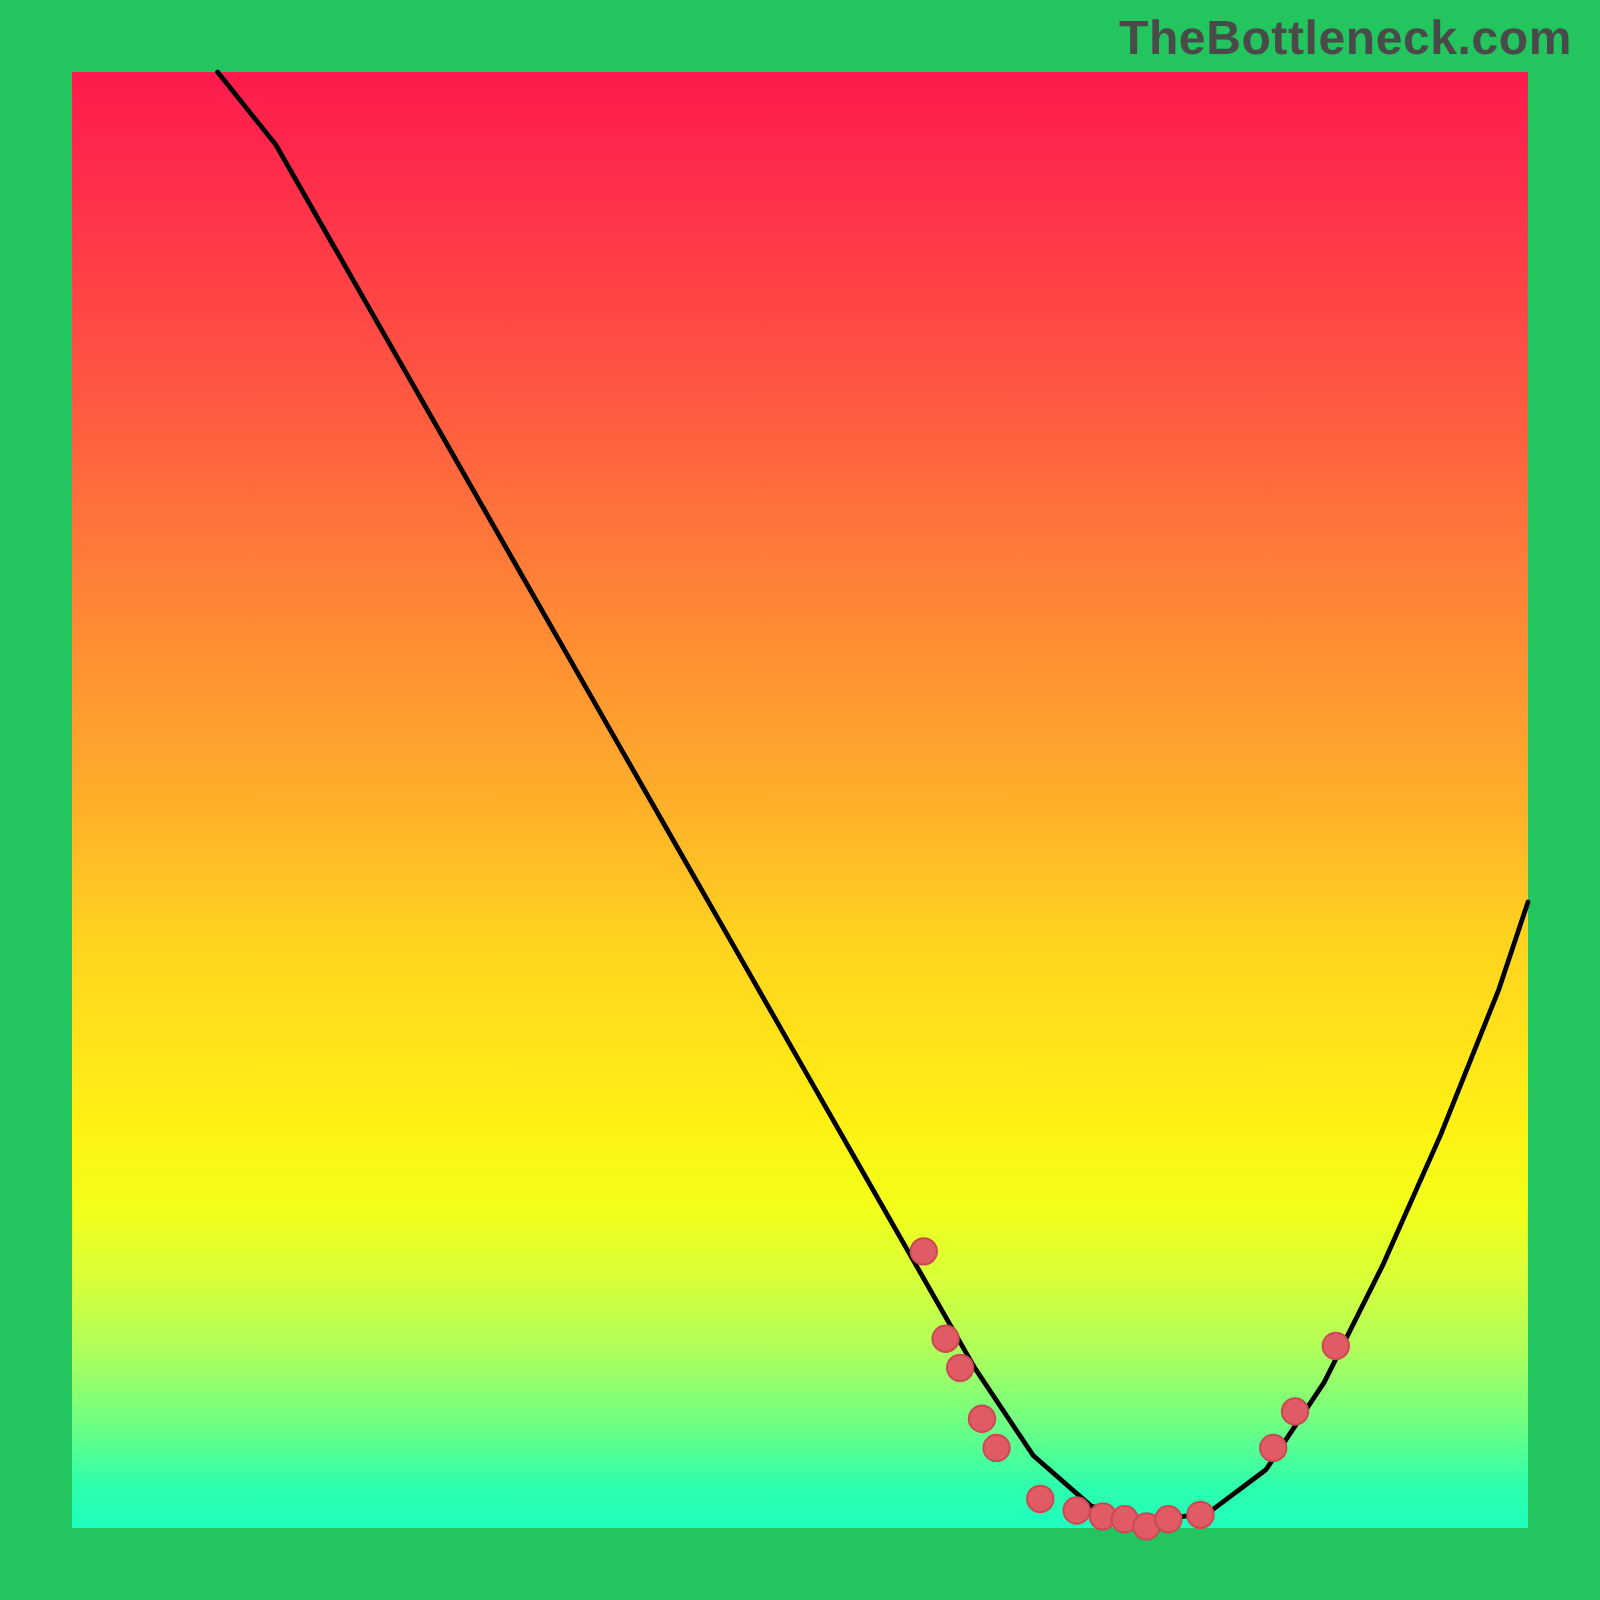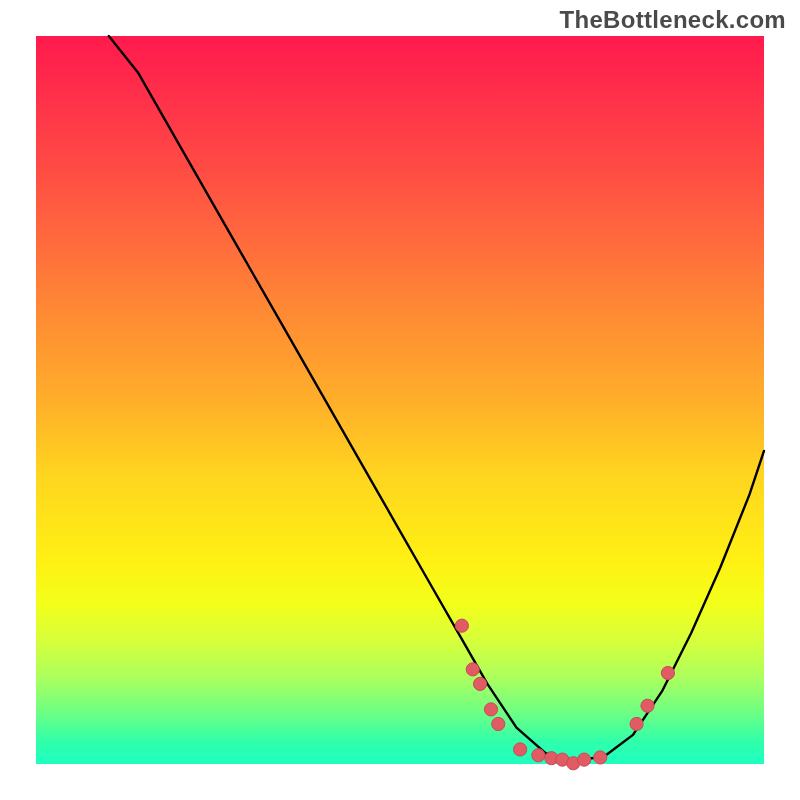--- a/index.html
+++ b/index.html
@@ -8,21 +8,21 @@
     width: 800px;
     height: 800px;
     background: #000;
     overflow: hidden;
     font-family: Arial, Helvetica, sans-serif;
   }
   .stage {
     position: relative;
     width: 800px;
     height: 800px;
-    background: #ffffff;
+    background: #22c55e;
   }
   .plot-area {
     position: absolute;
     left: 36px;
     top: 36px;
     width: 728px;
     height: 728px;
     background: linear-gradient(to bottom,
       #ff1a4d 0%,
       #ff2f4a 8%,

